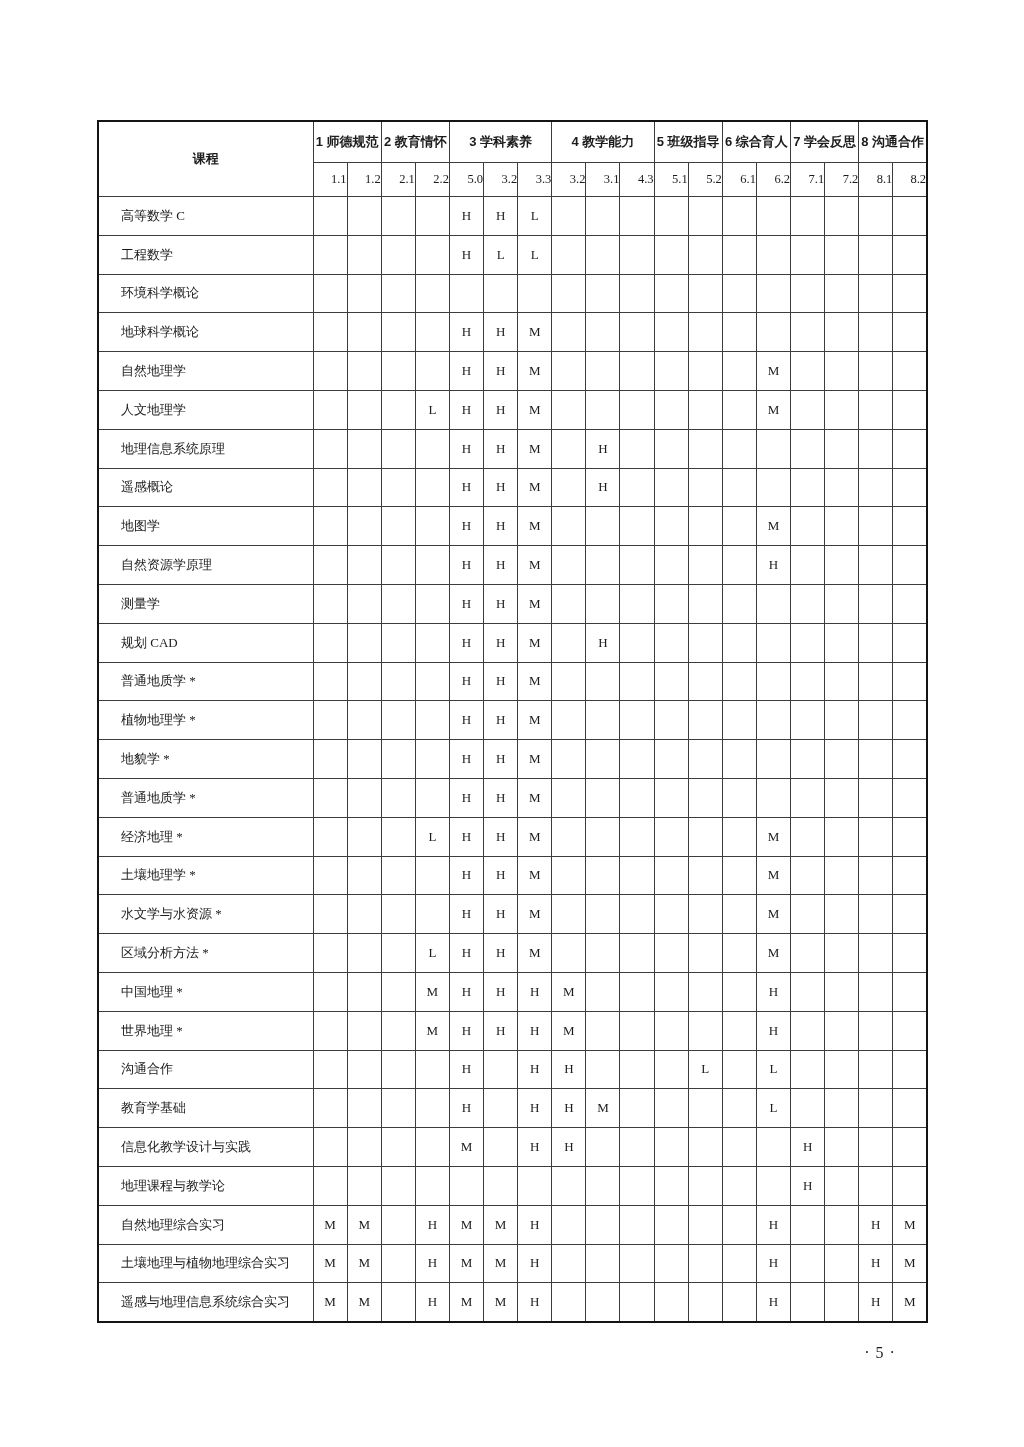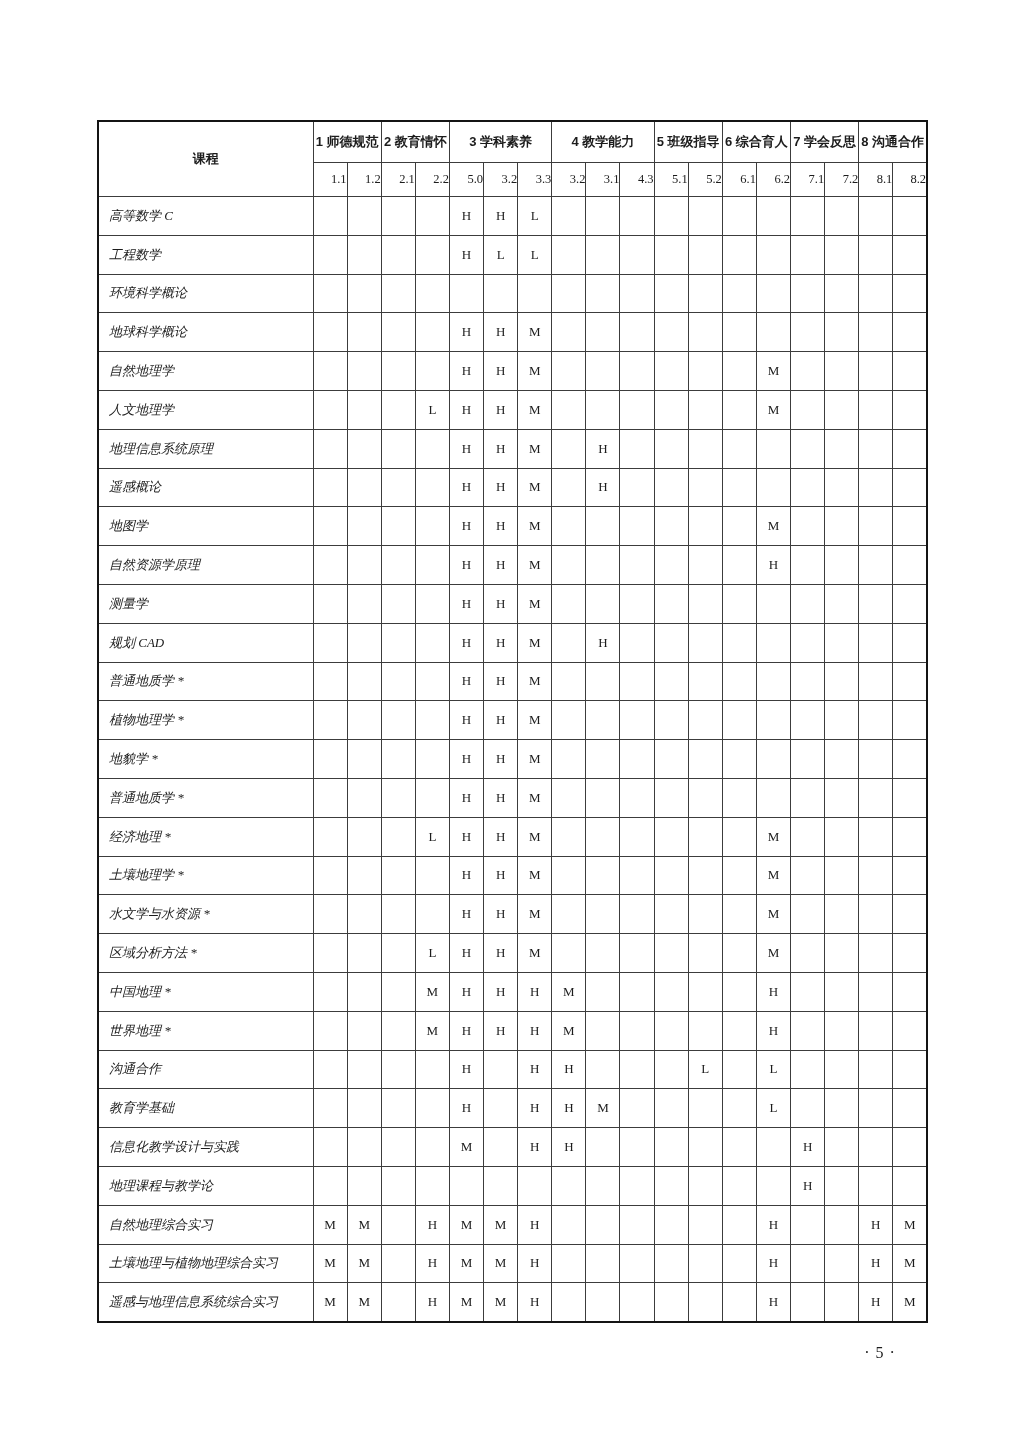--- a/index.html
+++ b/index.html
@@ -53,23 +53,22 @@
     vertical-align: middle;
   }
   tbody td {
     height: 37.8px;
     font-size: 13px;
     text-align: center;
     vertical-align: middle;
   }
   tbody td.course-cell {
     text-align: left;
-    padding-left: 10px;
+    padding-left: 22px;
     font-size: 13px;
-    font-style: italic;
   }
   .page-number {
     position: absolute;
     left: 820px;
     top: 1344px;
     width: 120px;
     text-align: center;
     font-size: 16px;
     letter-spacing: 1px;
   }

